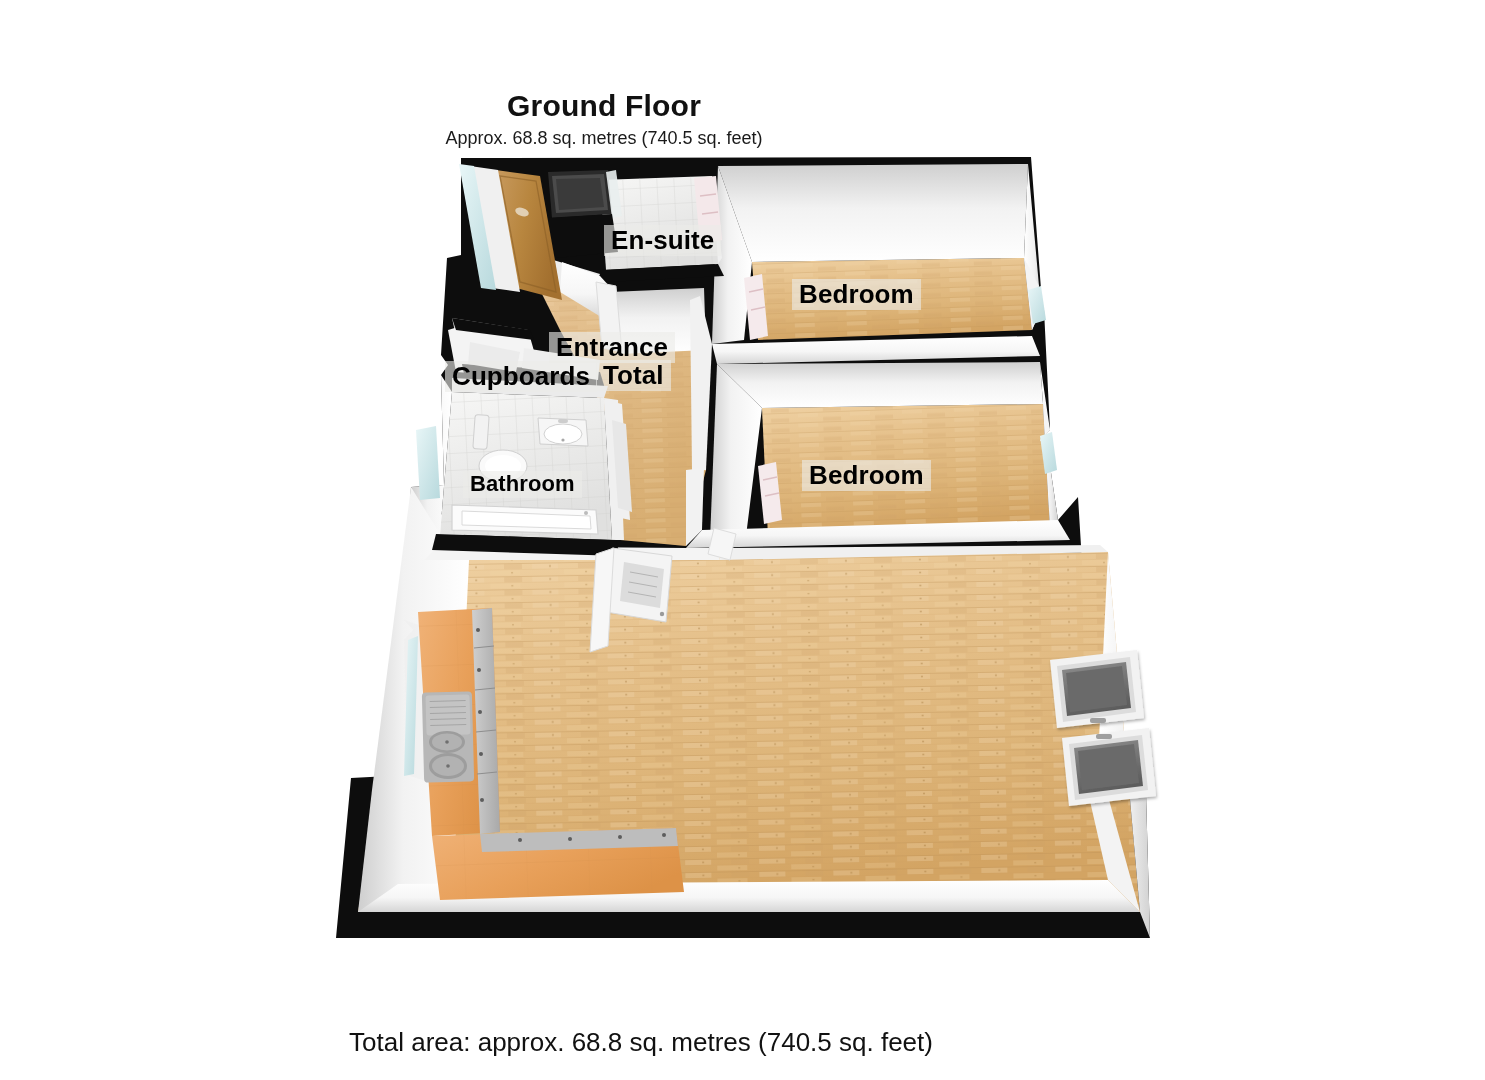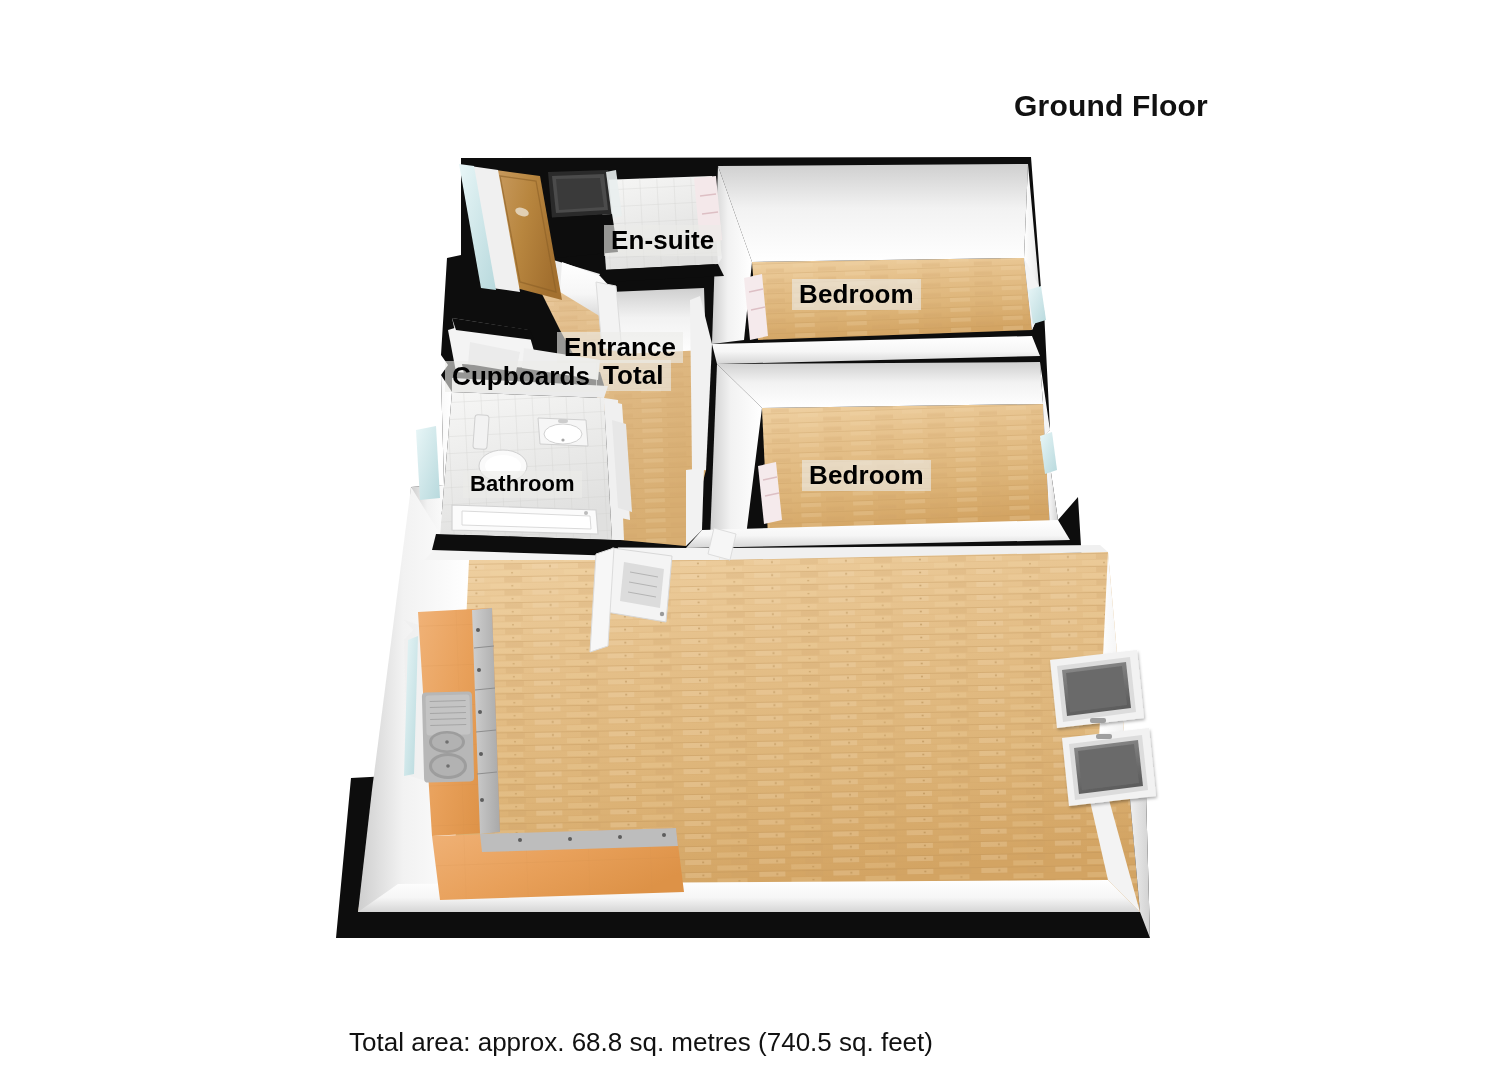--- a/index.html
+++ b/index.html
@@ -23,21 +23,21 @@
     height: 1080px;
     background: #ffffff;
   }
 
   
   .title-block {
     position: absolute;
     left: 0;
     top: 90px;
     width: 1208px;
-    text-align: right;
+    text-align: center;
   }
   .plan-title {
     font-size: 30px;
     font-weight: bold;
     color: #111111;
     letter-spacing: 0.2px;
     line-height: 1.05;
   }
   .plan-subtitle {
     font-size: 18px;
@@ -77,33 +77,34 @@
     background: rgba(236,236,232,0.62);
     padding: 1px 7px 2px 7px;
     white-space: pre;
     text-align: right;
     line-height: 1.08;
     letter-spacing: 0.1px;
   }
   .lbl-ensuite   { left: 604px;  top: 225px; font-size: 26px; }
   .lbl-bedroom1  { left: 792px;  top: 279px; font-size: 26px; }
   .lbl-bedroom2  { left: 802px;  top: 460px; font-size: 26px; }
-  .lbl-entrance  { left: 549px;  top: 332px; font-size: 26px; margin-left: 8px; }
+  .lbl-entrance  { left: 549px;  top: 332px; font-size: 26px; }
   .lbl-hall      { left: 596px;  top: 360px; font-size: 26px; }
   .lbl-cupboards { left: 445px;  top: 361px; font-size: 26px; }
   .lbl-bathroom  { left: 463px;  top: 471px; font-size: 22px; }
   .lbl-living    { left: 716px;  top: 685px; font-size: 26px; }
 </style>
 </head>
 <body>
 
 <div class="plan-root">
 
   <div class="title-block">
     <div class="plan-title">Ground Floor</div>
+    <div class="plan-subtitle">Approx. 68.8 sq. metres (740.5 sq. feet)</div>
   </div>
 
   <svg class="stage" viewBox="0 0 1485 1080">
     <defs>
 
       <linearGradient id="woodMain" x1="0" y1="0" x2="0.25" y2="1">
         <stop offset="0%" stop-color="#f0d2a4"></stop>
         <stop offset="35%" stop-color="#e5c08a"></stop>
         <stop offset="70%" stop-color="#ddb478"></stop>
         <stop offset="100%" stop-color="#d3a463"></stop>

